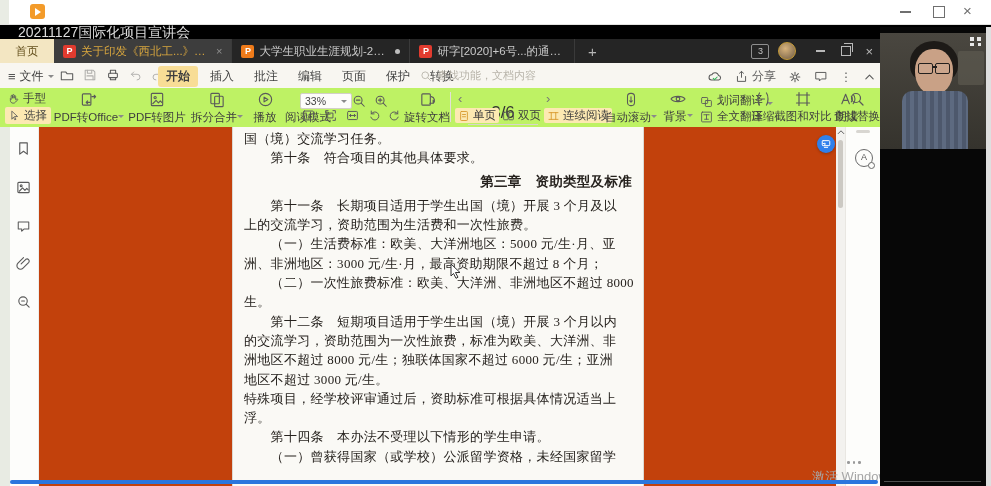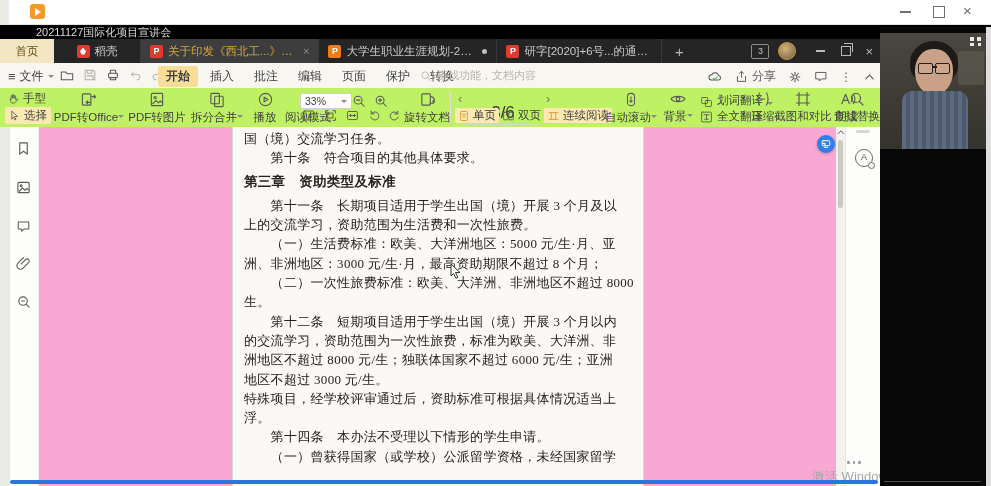--- a/index.html
+++ b/index.html
@@ -9,21 +9,21 @@
   svg.ic{stroke:#5a5a5a;fill:none;stroke-width:1.2;stroke-linecap:round;stroke-linejoin:round;display:block;}
   
   .os-bar{left:0;top:0;width:991px;height:24px;background:#ffffff;border-bottom:1px solid #e3e3e1;z-index:50;}
   .os-pad{left:0;top:0;width:9px;height:24px;background:#e9ece4;}
   .rec-btn{left:30px;top:4px;width:15px;height:15px;background:#f39b2a;border-radius:3px;}
   .rec-btn::after{content:"";position:absolute;left:5px;top:4px;border-left:6px solid #fff;border-top:4px solid transparent;border-bottom:4px solid transparent;}
   .os-min{left:900px;top:11px;width:11px;height:2px;background:#6f6f6f;}
   .os-max{left:933px;top:6px;width:10px;height:10px;border:1.5px solid #6f6f6f;}
   .os-close{left:963px;top:2px;font-size:15px;color:#6f6f6f;}
   
-  .titlebar{left:0;top:25px;width:991px;height:14px;background:#000;color:#dcdcdc;font-size:11px;line-height:14px;padding-left:36px;box-sizing:border-box;}
+  .titlebar{left:0;top:25px;width:991px;height:14px;background:#000;color:#dcdcdc;font-size:14px;line-height:14px;padding-left:18px;box-sizing:border-box;}
   
   .tabbar{left:0;top:39px;width:991px;height:24px;background:#252525;display:flex;align-items:stretch;box-sizing:border-box;padding-right:112px;}
   .tab-home{width:54px;background:#f3e6c2;color:#66521f;font-size:11.5px;display:flex;align-items:center;justify-content:center;}
   .tab-docer{width:86px;color:#cfcfcf;font-size:11.5px;display:flex;align-items:center;justify-content:center;gap:5px;border-right:1px solid #3a3a3a;}
   .docer-ico{position:relative;width:13px;height:13px;background:#e03b30;border-radius:2px;}
   .docer-ico::after{content:"";position:absolute;left:3.5px;top:3px;width:6px;height:7px;background:#fff;clip-path:polygon(50% 0,100% 55%,75% 100%,25% 100%,0 55%);}
   .dtab{display:flex;align-items:center;gap:5px;padding:0 9px;max-width:175px;color:#c9c9c9;font-size:11.5px;border-right:1px solid #3a3a3a;white-space:nowrap;}
   .dtab.active{background:#3d3d3d;color:#d8a63e;}
   .dtab .lbl{overflow:hidden;text-overflow:ellipsis;max-width:128px;}
   .fico{position:relative;width:13px;height:13px;border-radius:2px;flex:none;}
@@ -57,28 +57,28 @@
   .hl{background:#fce9b2;border-radius:2px;}
   .tool-big{position:absolute;text-align:center;font-size:11.5px;color:#3e3e3e;}
   .tool-big .t-ic{margin:0 auto 2px;}
   .row2ic{position:absolute;top:21px;}
   .zoombox{left:300px;top:5px;width:42px;height:14px;border:1px solid #d2cfc7;border-radius:2px;background:#fdfcfa;font-size:10.5px;color:#444;display:flex;align-items:center;justify-content:space-between;padding:0 4px;}
   .vline{position:absolute;top:4px;width:1px;height:30px;background:#e2dfd7;}
   .pgbox{left:468px;top:15px;width:70px;text-align:center;font-size:17px;color:#333;border-bottom:1px solid #d8d5cd;padding-bottom:1px;}
   .chev{font-size:13px;color:#777;}
   .mode{position:absolute;top:20px;height:15px;display:flex;align-items:center;gap:3px;font-size:11.5px;color:#3e3e3e;padding:0 3px;}
   
-  .content{left:0;top:127px;width:991px;height:359px;background:#f9a8d4;overflow:hidden;}
+  .content{left:0;top:127px;width:991px;height:359px;background:#c2410c;overflow:hidden;}
   .edge-strip{left:0;top:0;width:10px;height:359px;background:#e8ebe3;}
   .sidebar{left:10px;top:0;width:28px;height:359px;background:#fdfdfb;border-right:1px solid #eeeeec;}
   .sb-ic{position:absolute;left:6px;}
   .doc-page{left:232px;top:0;width:410px;height:359px;background:#faf9f5;border-left:1px solid #ddd9d2;border-right:1px solid #ddd9d2;}
   .doc-lines{position:absolute;left:11px;top:2px;width:388px;font-family:"Liberation Serif",serif;font-size:13px;line-height:19.3px;color:#26221e;letter-spacing:.3px;}
   .dline{white-space:pre;}
-  .dline.heading{font-weight:bold;text-align:left;font-size:13.5px;margin:4px 0 5px;}
+  .dline.heading{font-weight:bold;text-align:right;font-size:13.5px;margin:4px 0 5px;}
   .scrollbar{left:836px;top:0;width:9px;height:359px;background:#f3f2ef;}
   .sc-thumb{position:absolute;left:2px;top:13px;width:5px;height:68px;background:#ccc9c3;border-radius:3px;}
   .rpanel{left:845px;top:0;width:35px;height:359px;background:#fdfdfb;border-left:1px solid #e9e7e2;}
   .rp-handle{position:absolute;left:10px;top:3px;width:14px;height:3px;border-radius:2px;background:#d8d6d1;}
   .float-btn{left:817px;top:8px;width:18px;height:18px;border-radius:50%;background:#2f80ec;box-shadow:0 1px 3px rgba(0,0,0,.25);z-index:20;}
   .dots3{left:847px;top:334px;width:18px;height:4px;display:flex;gap:3px;}
   .dots3 i{width:2.5px;height:2.5px;border-radius:50%;background:#9a9a9a;}
   
   .video{left:880px;top:27px;width:106px;height:459px;background:#070707;z-index:30;}
   .cam{position:absolute;left:0;top:6px;width:106px;height:116px;background:linear-gradient(#4a4740,#35332d);overflow:hidden;}
@@ -113,24 +113,20 @@
     <div class="abs os-max"></div>
     <div class="abs os-close">×</div>
   </div>
 
   <div class="abs titlebar">
     <span>20211127国际化项目宣讲会</span>
   </div>
 
   <div class="abs tabbar">
     <div class="tab-home">首页</div>
-    <div class="tab-docer">
-      <span class="docer-ico"></span>
-      <span>稻壳</span>
-    </div>
     <div style="display:flex">
 
     <div class="dtab active">
         <span class="fico pdf"></span>
 
         <span class="lbl">关于印发《西北工...》的通知.pdf</span>
         <span class="x">×</span>
 
       </div>
         <div class="dtab">

